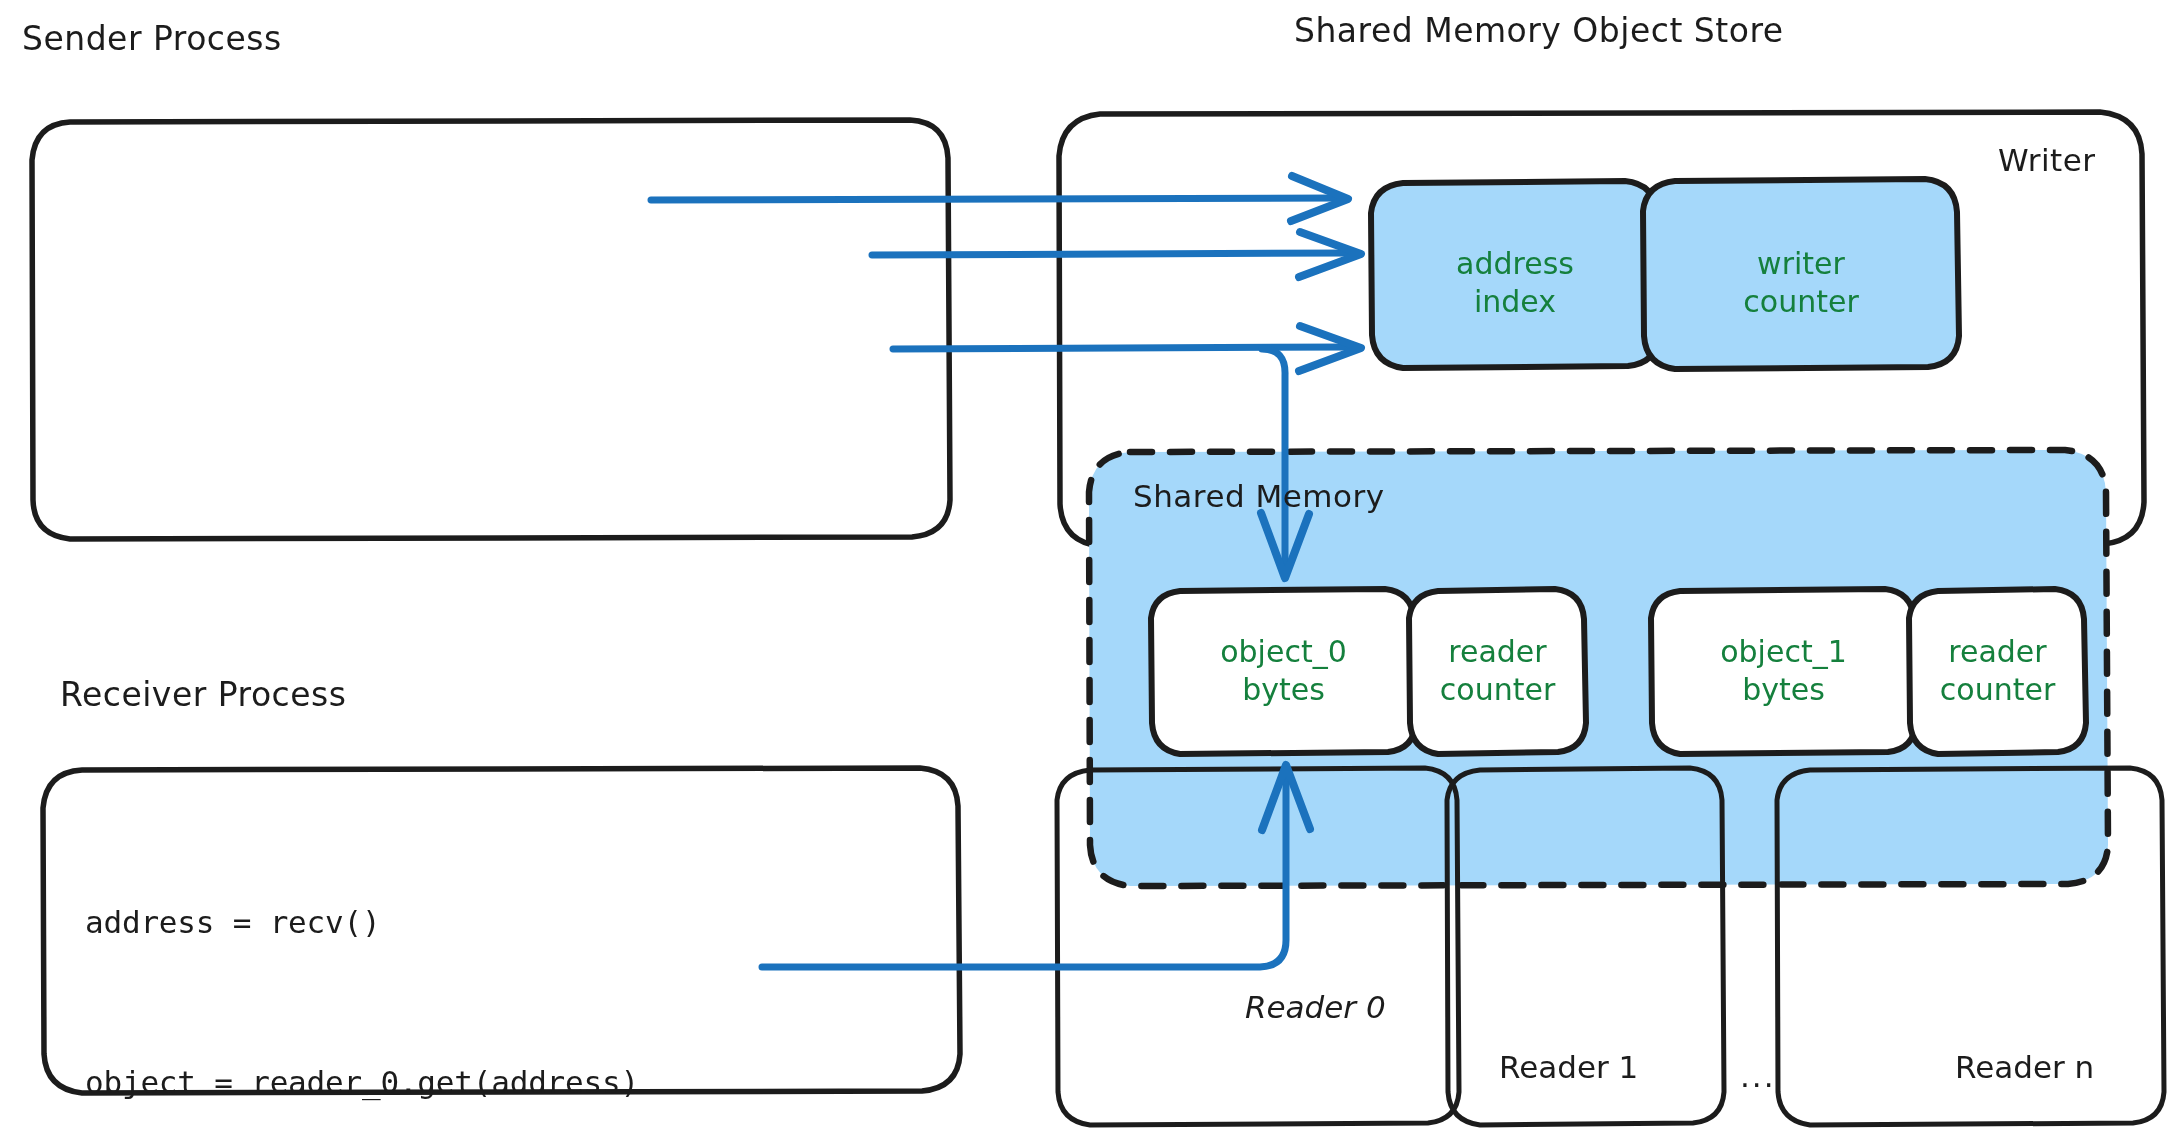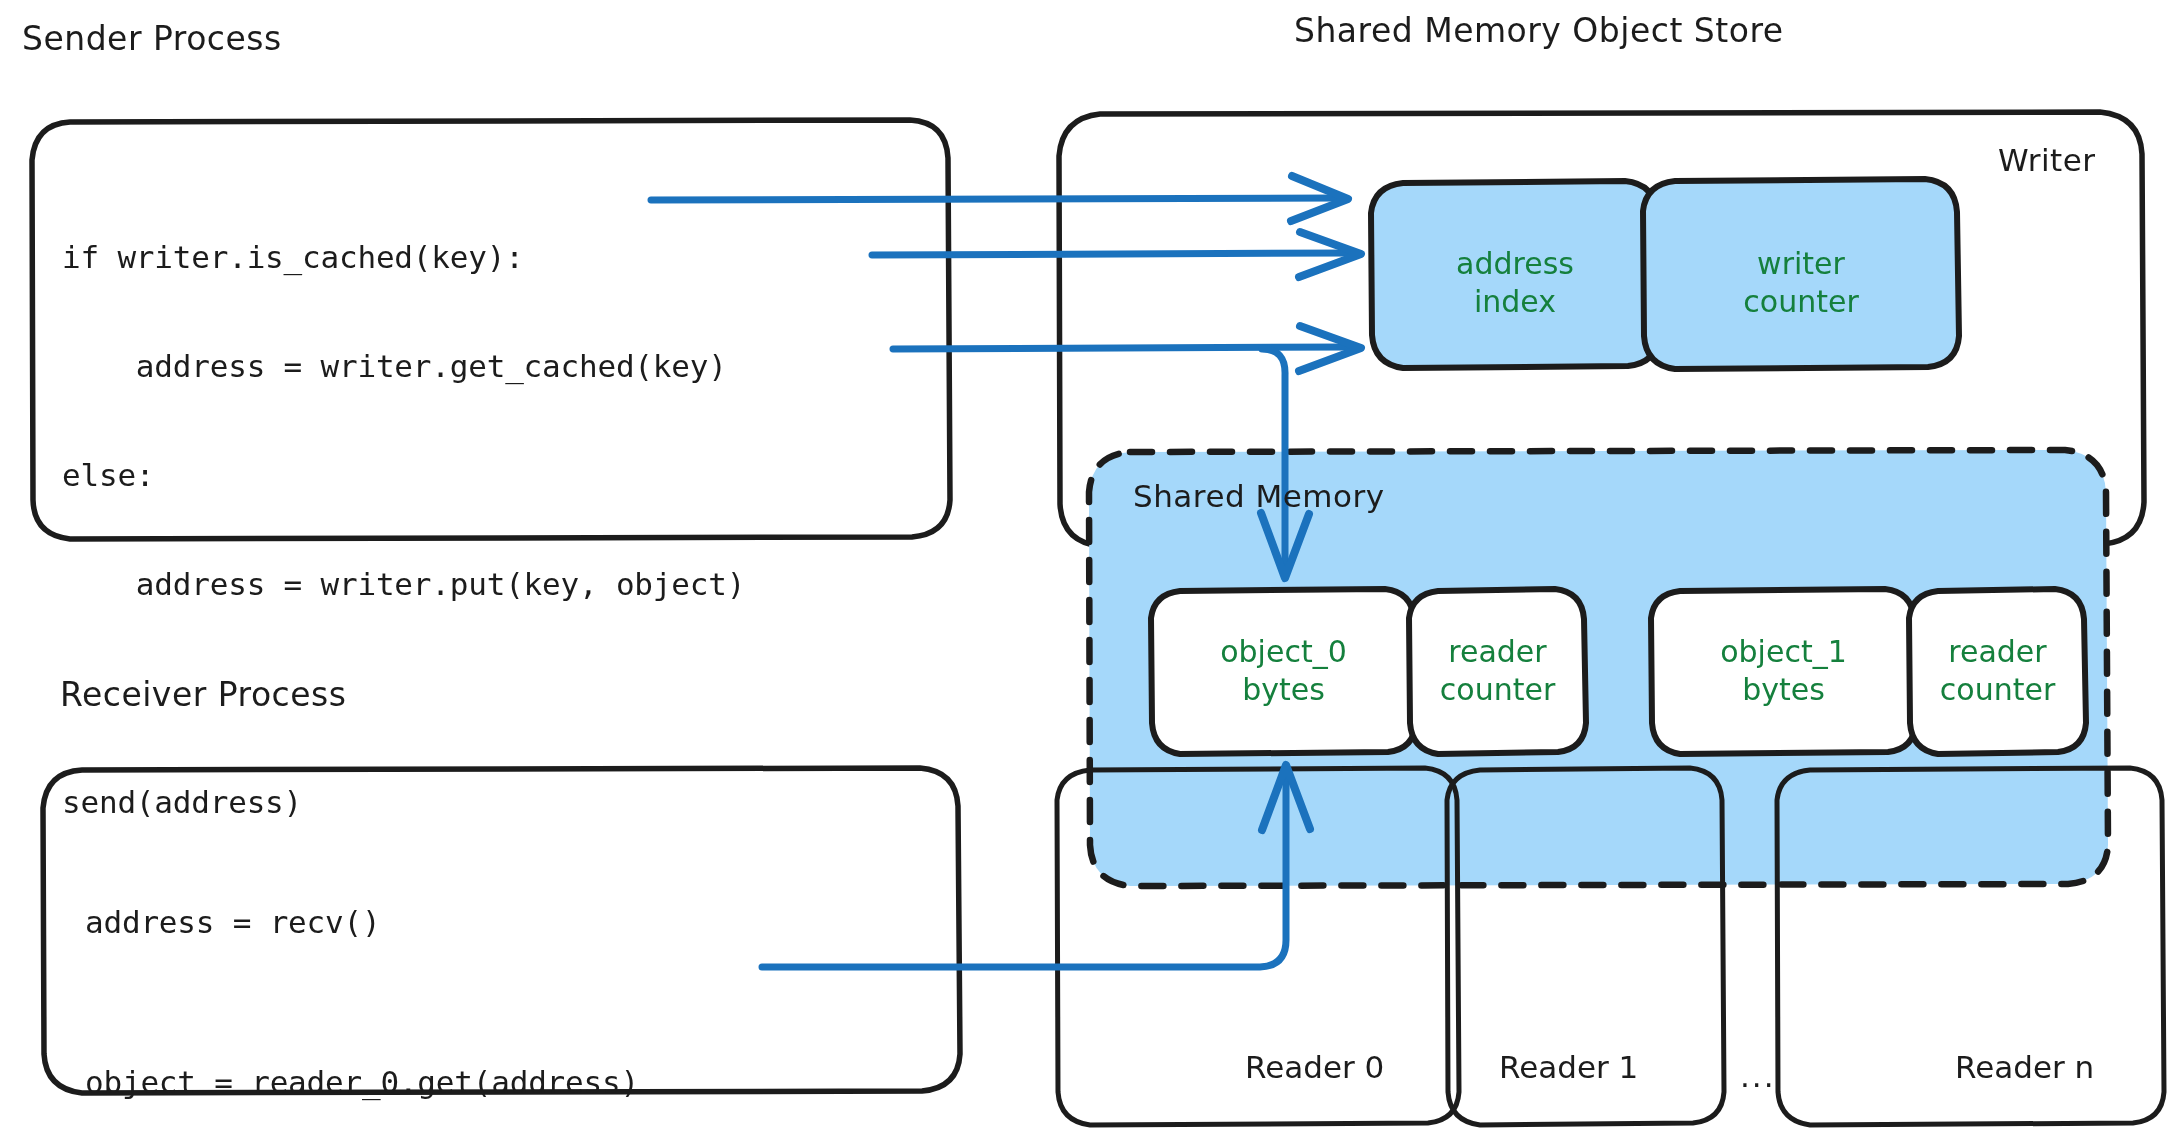--- a/index.html
+++ b/index.html
@@ -133,46 +133,38 @@
       <path d="M 1262,830 L 1286,765 L 1310,829" fill="none" stroke="#1b72bd" stroke-width="8" stroke-linecap="round" stroke-linejoin="round"></path>
     </g>
   </svg>
 
   <div class="lbl hand title-sender">Sender Process</div>
   <div class="lbl hand title-receiver">Receiver Process</div>
   <div class="lbl hand title-store">Shared Memory Object Store</div>
   <div class="lbl hand title-writer">Writer</div>
   <div class="lbl hand title-shm">Shared Memory</div>
 
-  <div class="lbl code code-block-sender">
-    <span class="ln">if writer.is_cached(key):</span>
-    <span class="ln">    address = writer.get_cached(key)</span>
-    <span class="ln">else:</span>
-    <span class="ln">    address = writer.put(key, object)</span>
-    <span class="ln"></span>
-    <span class="ln">send(address)</span>
-  </div>
 
   <div class="lbl code code-block-recv">
     <span class="ln">address = recv()</span>
     <span class="ln">object = reader_0.get(address)</span>
   </div>
 
   <div class="boxlabel" style="left:1371px; top:245px; width:288px;">address
 index</div>
   <div class="boxlabel" style="left:1643px; top:245px; width:316px;">writer
 counter</div>
 
   <div class="boxlabel" style="left:1151px; top:633px; width:265px;">object_0
 bytes</div>
   <div class="boxlabel" style="left:1409px; top:633px; width:177px;">reader
 counter</div>
   <div class="boxlabel" style="left:1651px; top:633px; width:265px;">object_1
 bytes</div>
   <div class="boxlabel" style="left:1909px; top:633px; width:177px;">reader
 counter</div>
 
-  <div class="readerlabel" style="left:1245px; top:1049px;">Reader 0</div>
+  <div class="readerlabel" style="left:1245px; top:989px;font-style:italic;">Reader 0</div>
   <div class="readerlabel" style="left:1487px; top:1049px;margin-left:12px;">Reader 1</div>
   <div class="dots" style="left:1740px; top:1058px;">...</div>
   <div class="readerlabel" style="left:1955px; top:1049px;">Reader n</div>
 
 </div>
 
 </body></html>

